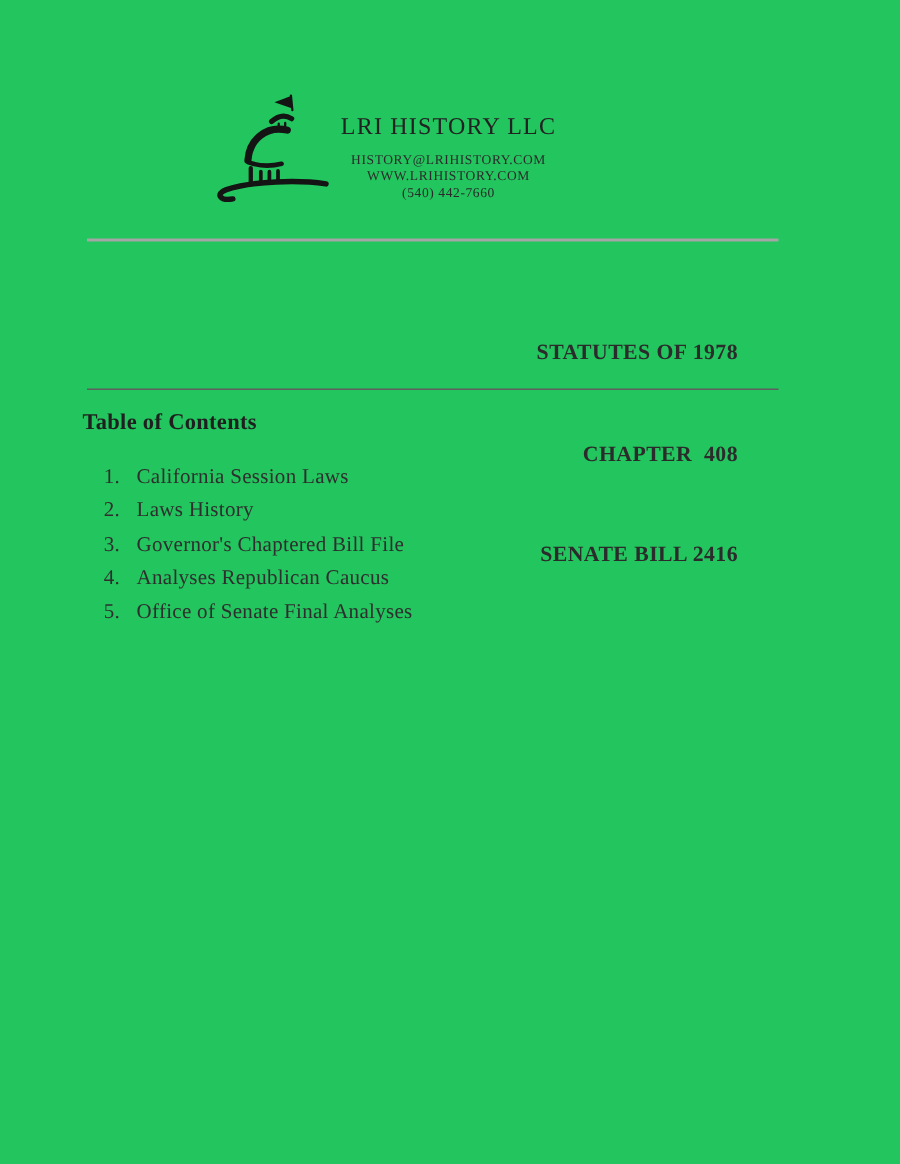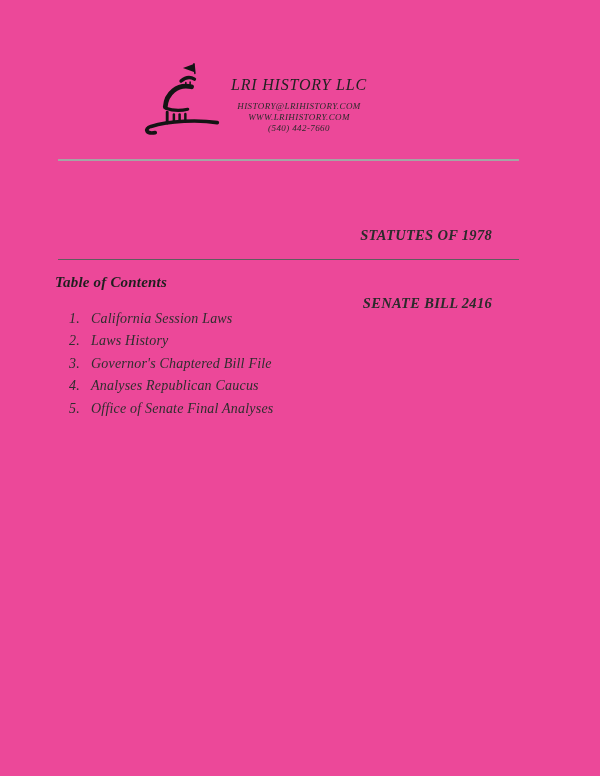--- a/index.html
+++ b/index.html
@@ -4,25 +4,24 @@
 <style>
   html, body {
     margin: 0;
     padding: 0;
     background: #ffffff;
   }
   .page {
     position: relative;
     width: 600px;
     height: 776px;
-    background: #ec4899;
+    background: #22c55e;
     overflow: hidden;
     font-family: "Liberation Serif", "DejaVu Serif", serif;
     color: #2d2d2d;
-    font-style: italic;
   }
 
   
   .logo {
     position: absolute;
     left: 139px;
     top: 60px;
     width: 86px;
     height: 86px;
   }
@@ -135,20 +134,21 @@
     <div class="company-name">LRI HISTORY LLC</div>
     <div class="contact-line">HISTORY@LRIHISTORY.COM</div>
     <div class="contact-line">WWW.LRIHISTORY.COM</div>
     <div class="contact-line">(540) 442-7660</div>
   </div>
 
   <hr class="rule rule-top">
 
   <div class="case-block">
     <div>STATUTES OF 1978</div>
+    <div>CHAPTER  408</div>
     <div>SENATE BILL 2416</div>
   </div>
 
   <hr class="rule rule-bottom">
 
   <h2 class="toc-title">Table of Contents</h2>
 
   <ol class="toc-list">
     <li class="toc-item">
       <span class="toc-num">1.</span>

